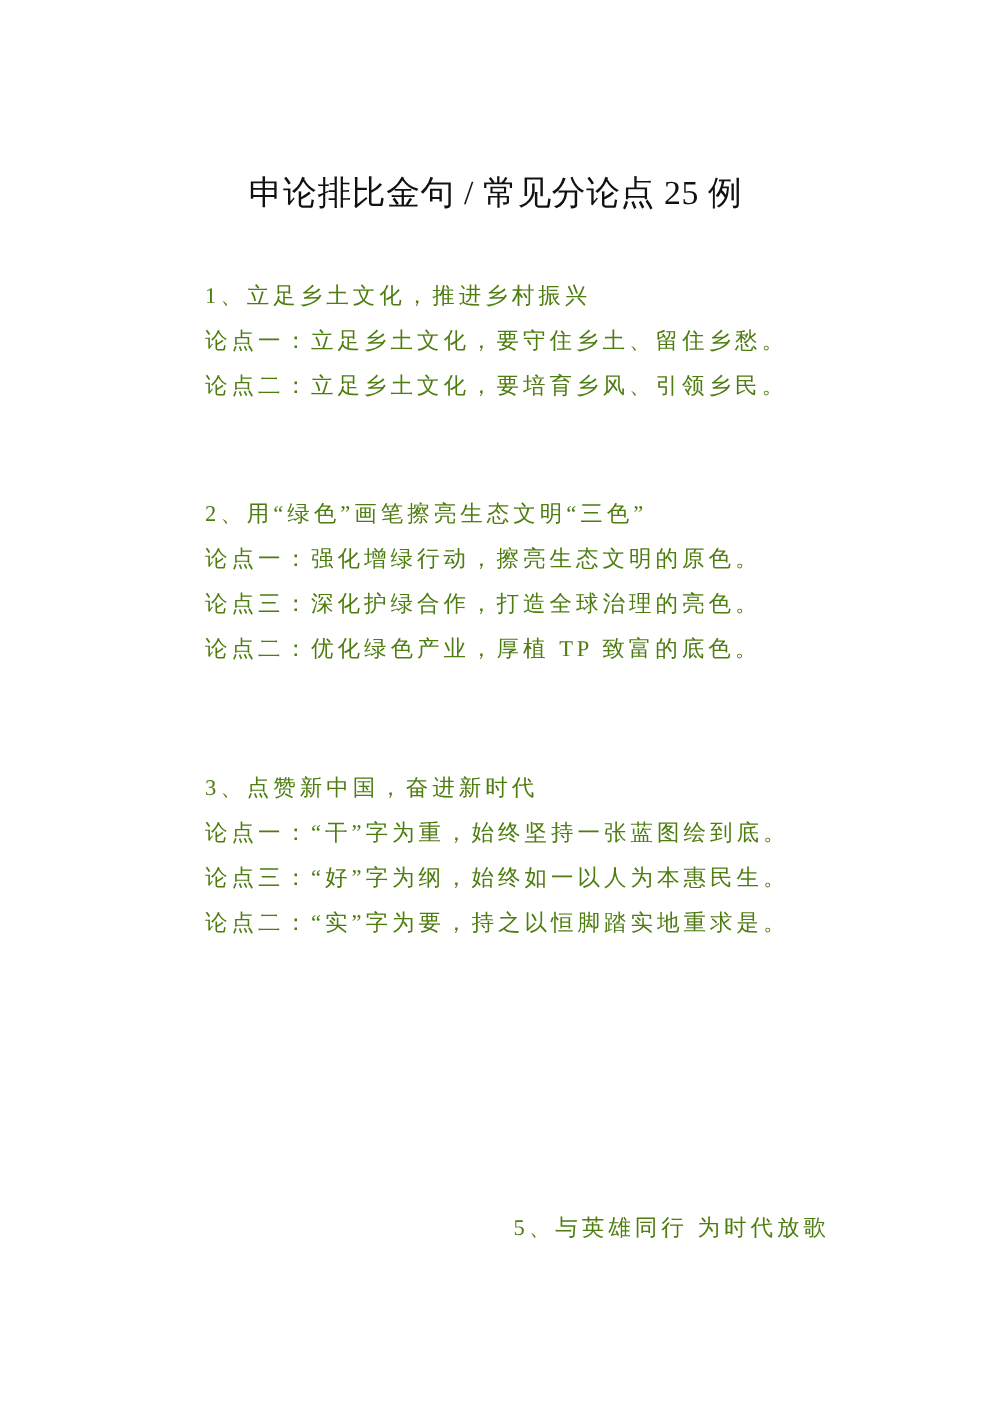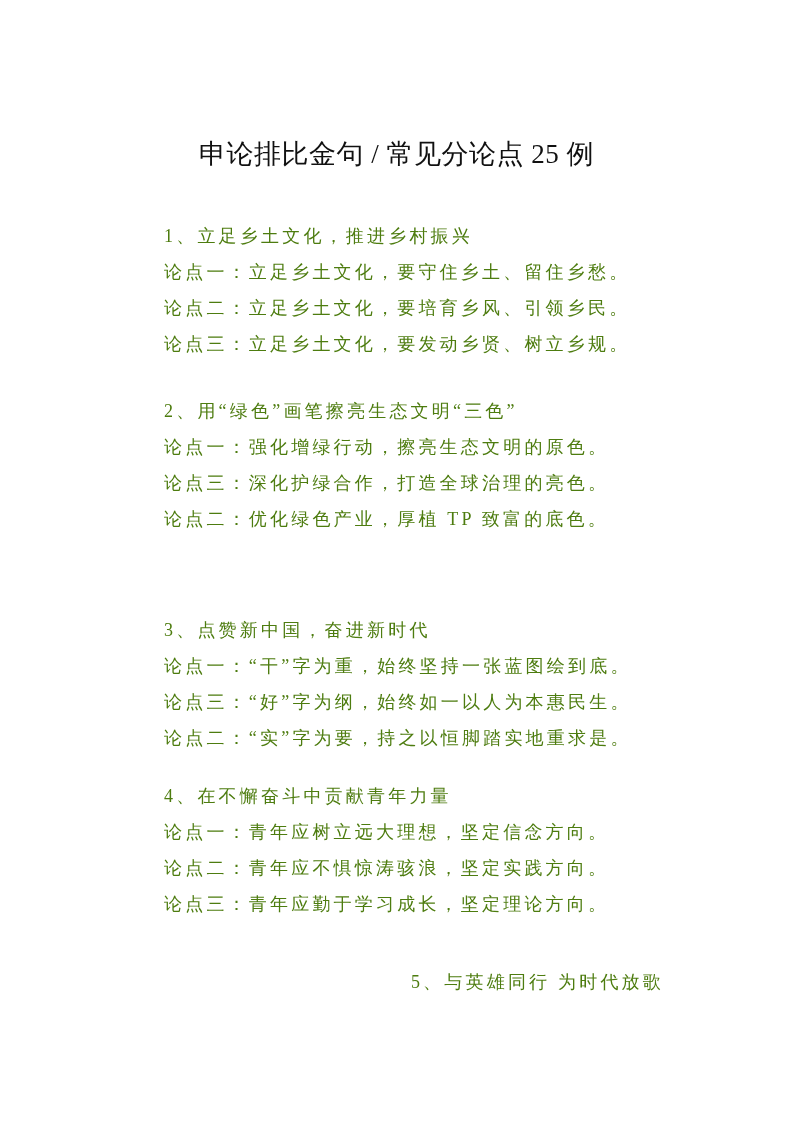--- a/index.html
+++ b/index.html
@@ -58,41 +58,34 @@
 <body>
 
 <div class="page">
 
   <div class="title">申论排比金句 / 常见分论点 25 例</div>
 
   <div class="section s1">
     <div class="line heading-line">1、立足乡土文化，推进乡村振兴</div>
     <div class="line">论点一：立足乡土文化，要守住乡土、留住乡愁。</div>
     <div class="line">论点二：立足乡土文化，要培育乡风、引领乡民。</div>
-    <div class="line">论点三：立足乡土文化，要发动乡贤、树立乡规。</div>
   </div>
 
   <div class="section s2">
     <div class="line heading-line">2、用“绿色”画笔擦亮生态文明“三色”</div>
     <div class="line">论点一：强化增绿行动，擦亮生态文明的原色。</div>
     <div class="line">论点三：深化护绿合作，打造全球治理的亮色。</div>
     <div class="line">论点二：优化绿色产业，厚植 TP 致富的底色。</div>
   </div>
 
   <div class="section s3">
     <div class="line heading-line">3、点赞新中国，奋进新时代</div>
     <div class="line">论点一：“干”字为重，始终坚持一张蓝图绘到底。</div>
     <div class="line">论点三：“好”字为纲，始终如一以人为本惠民生。</div>
     <div class="line">论点二：“实”字为要，持之以恒脚踏实地重求是。</div>
   </div>
 
-  <div class="section s4">
-    <div class="line heading-line">4、在不懈奋斗中贡献青年力量</div>
-    <div class="line">论点一：青年应树立远大理想，坚定信念方向。</div>
-    <div class="line">论点二：青年应不惧惊涛骇浪，坚定实践方向。</div>
-    <div class="line">论点三：青年应勤于学习成长，坚定理论方向。</div>
-  </div>
 
   <div class="section s5">
     <div class="line heading-line">5、与英雄同行 为时代放歌</div>
   </div>
 
 </div>
 
 </body></html>

